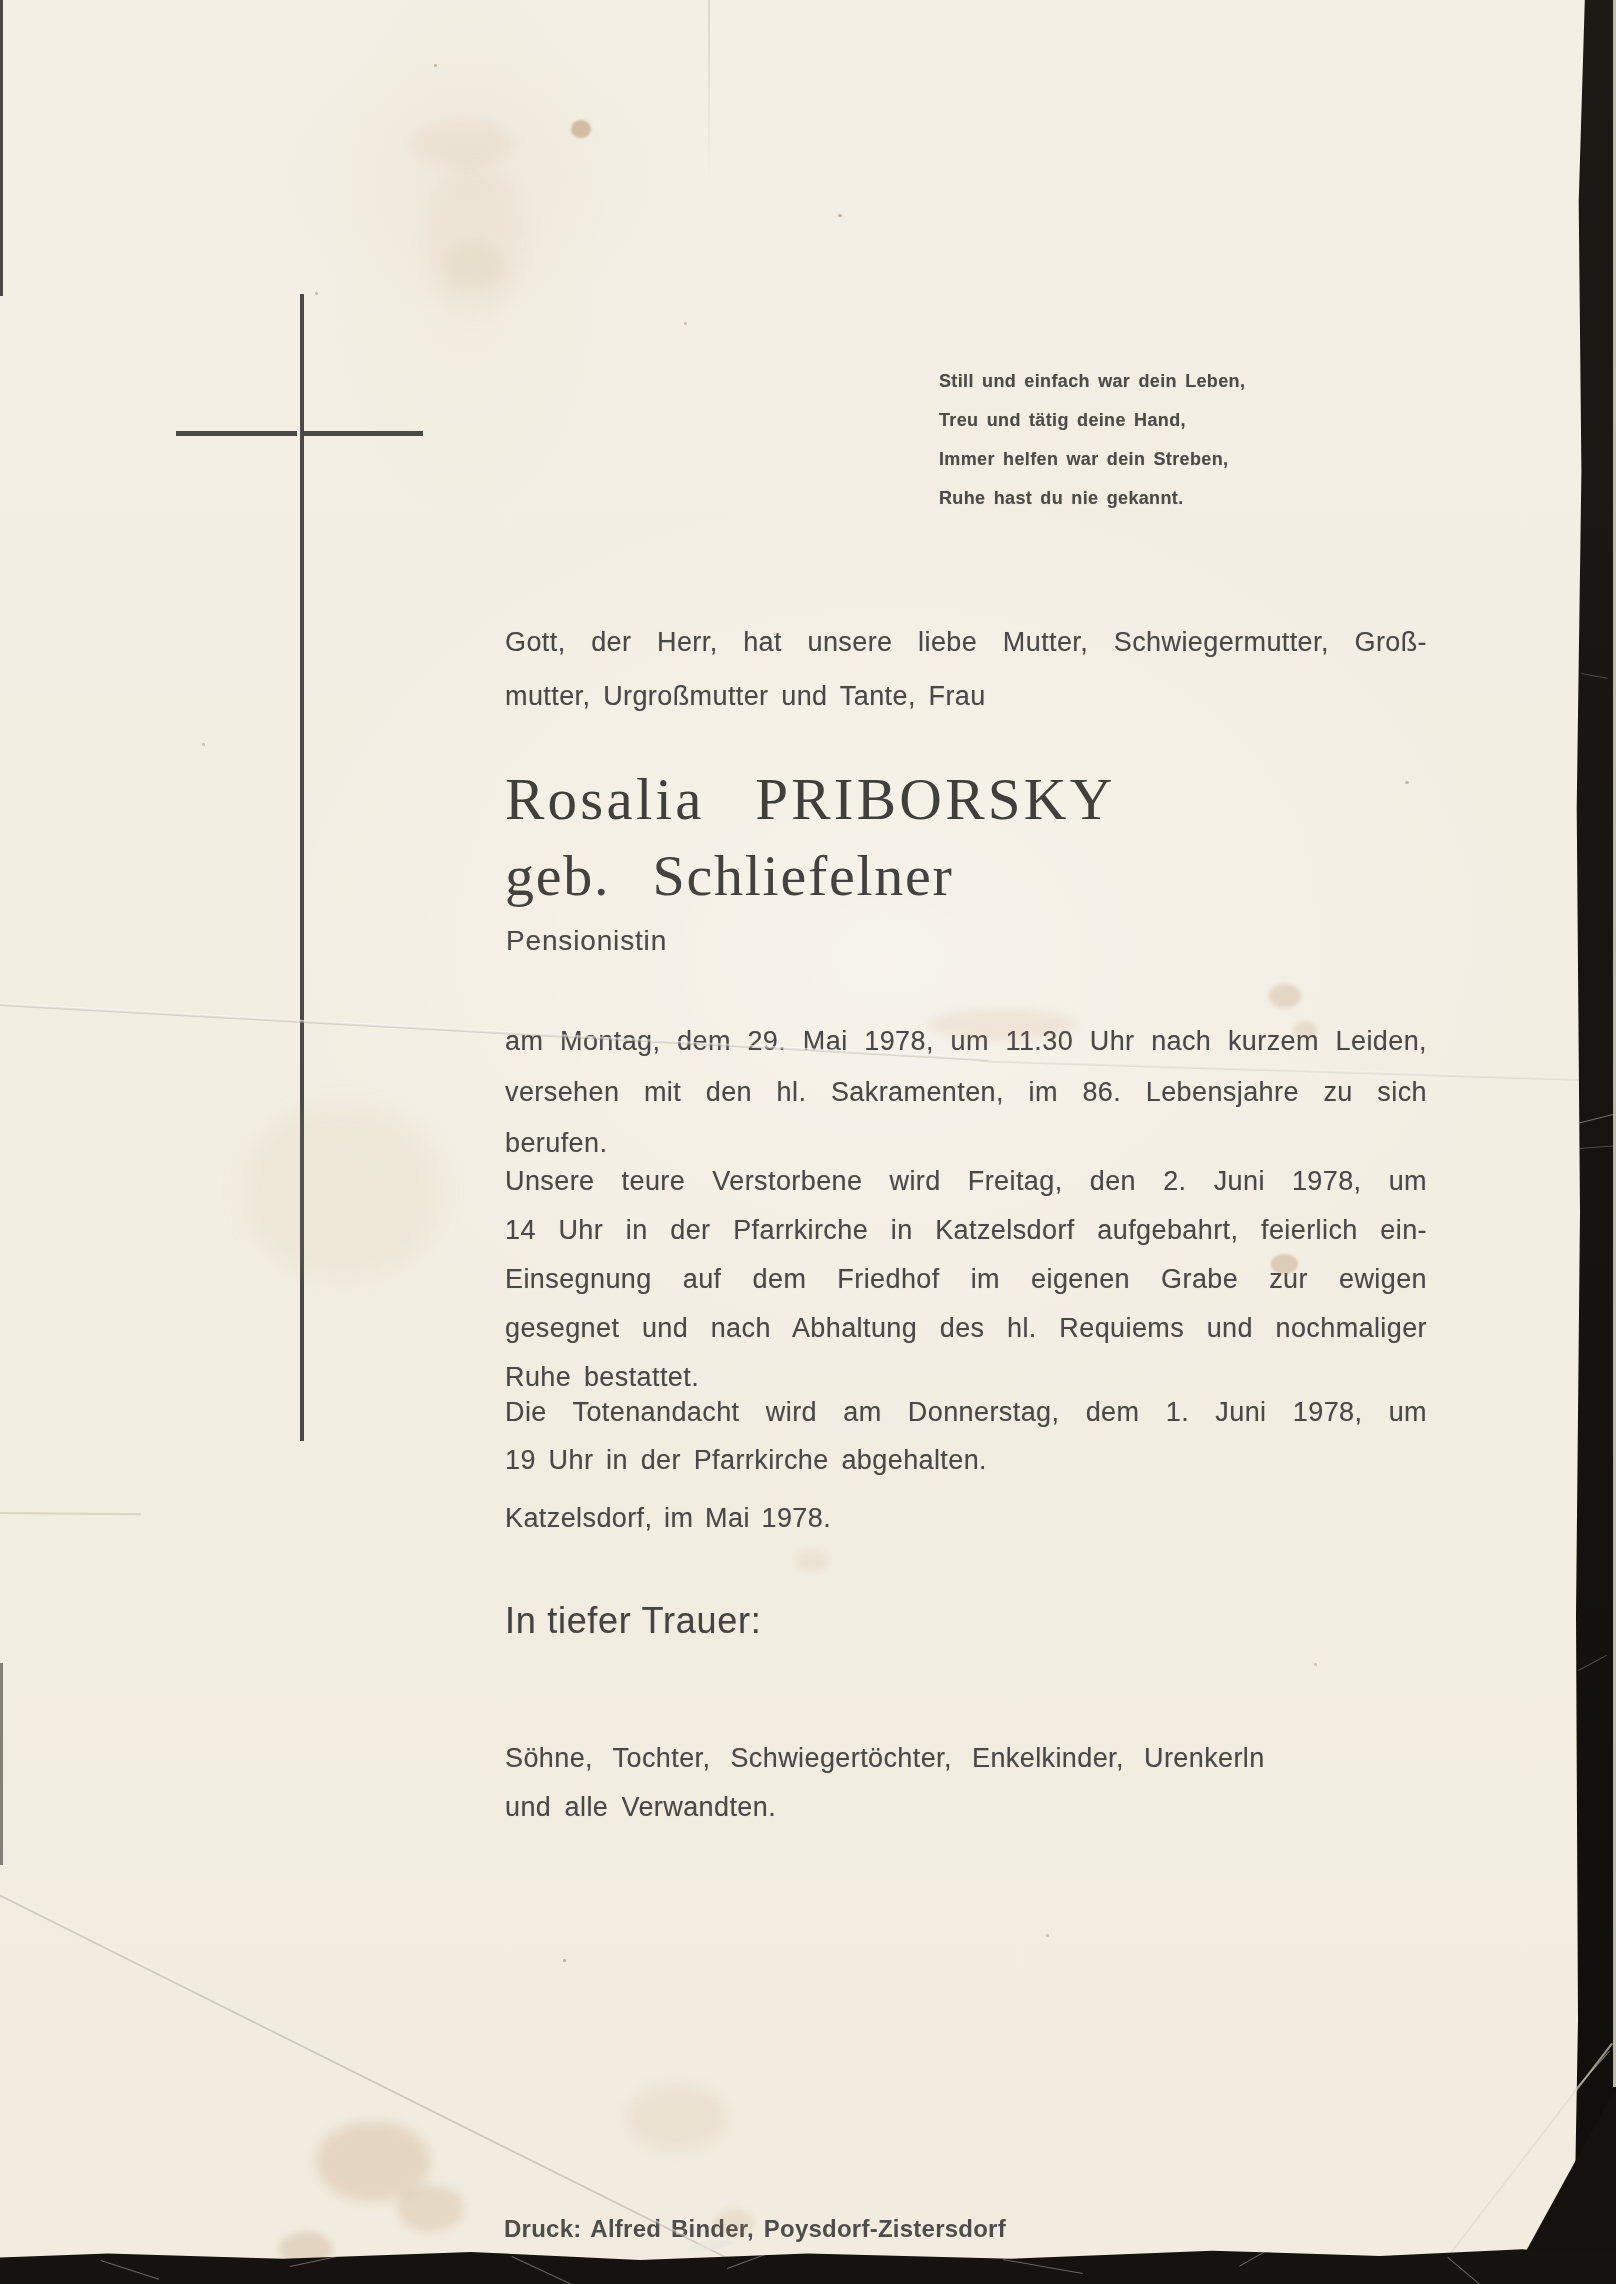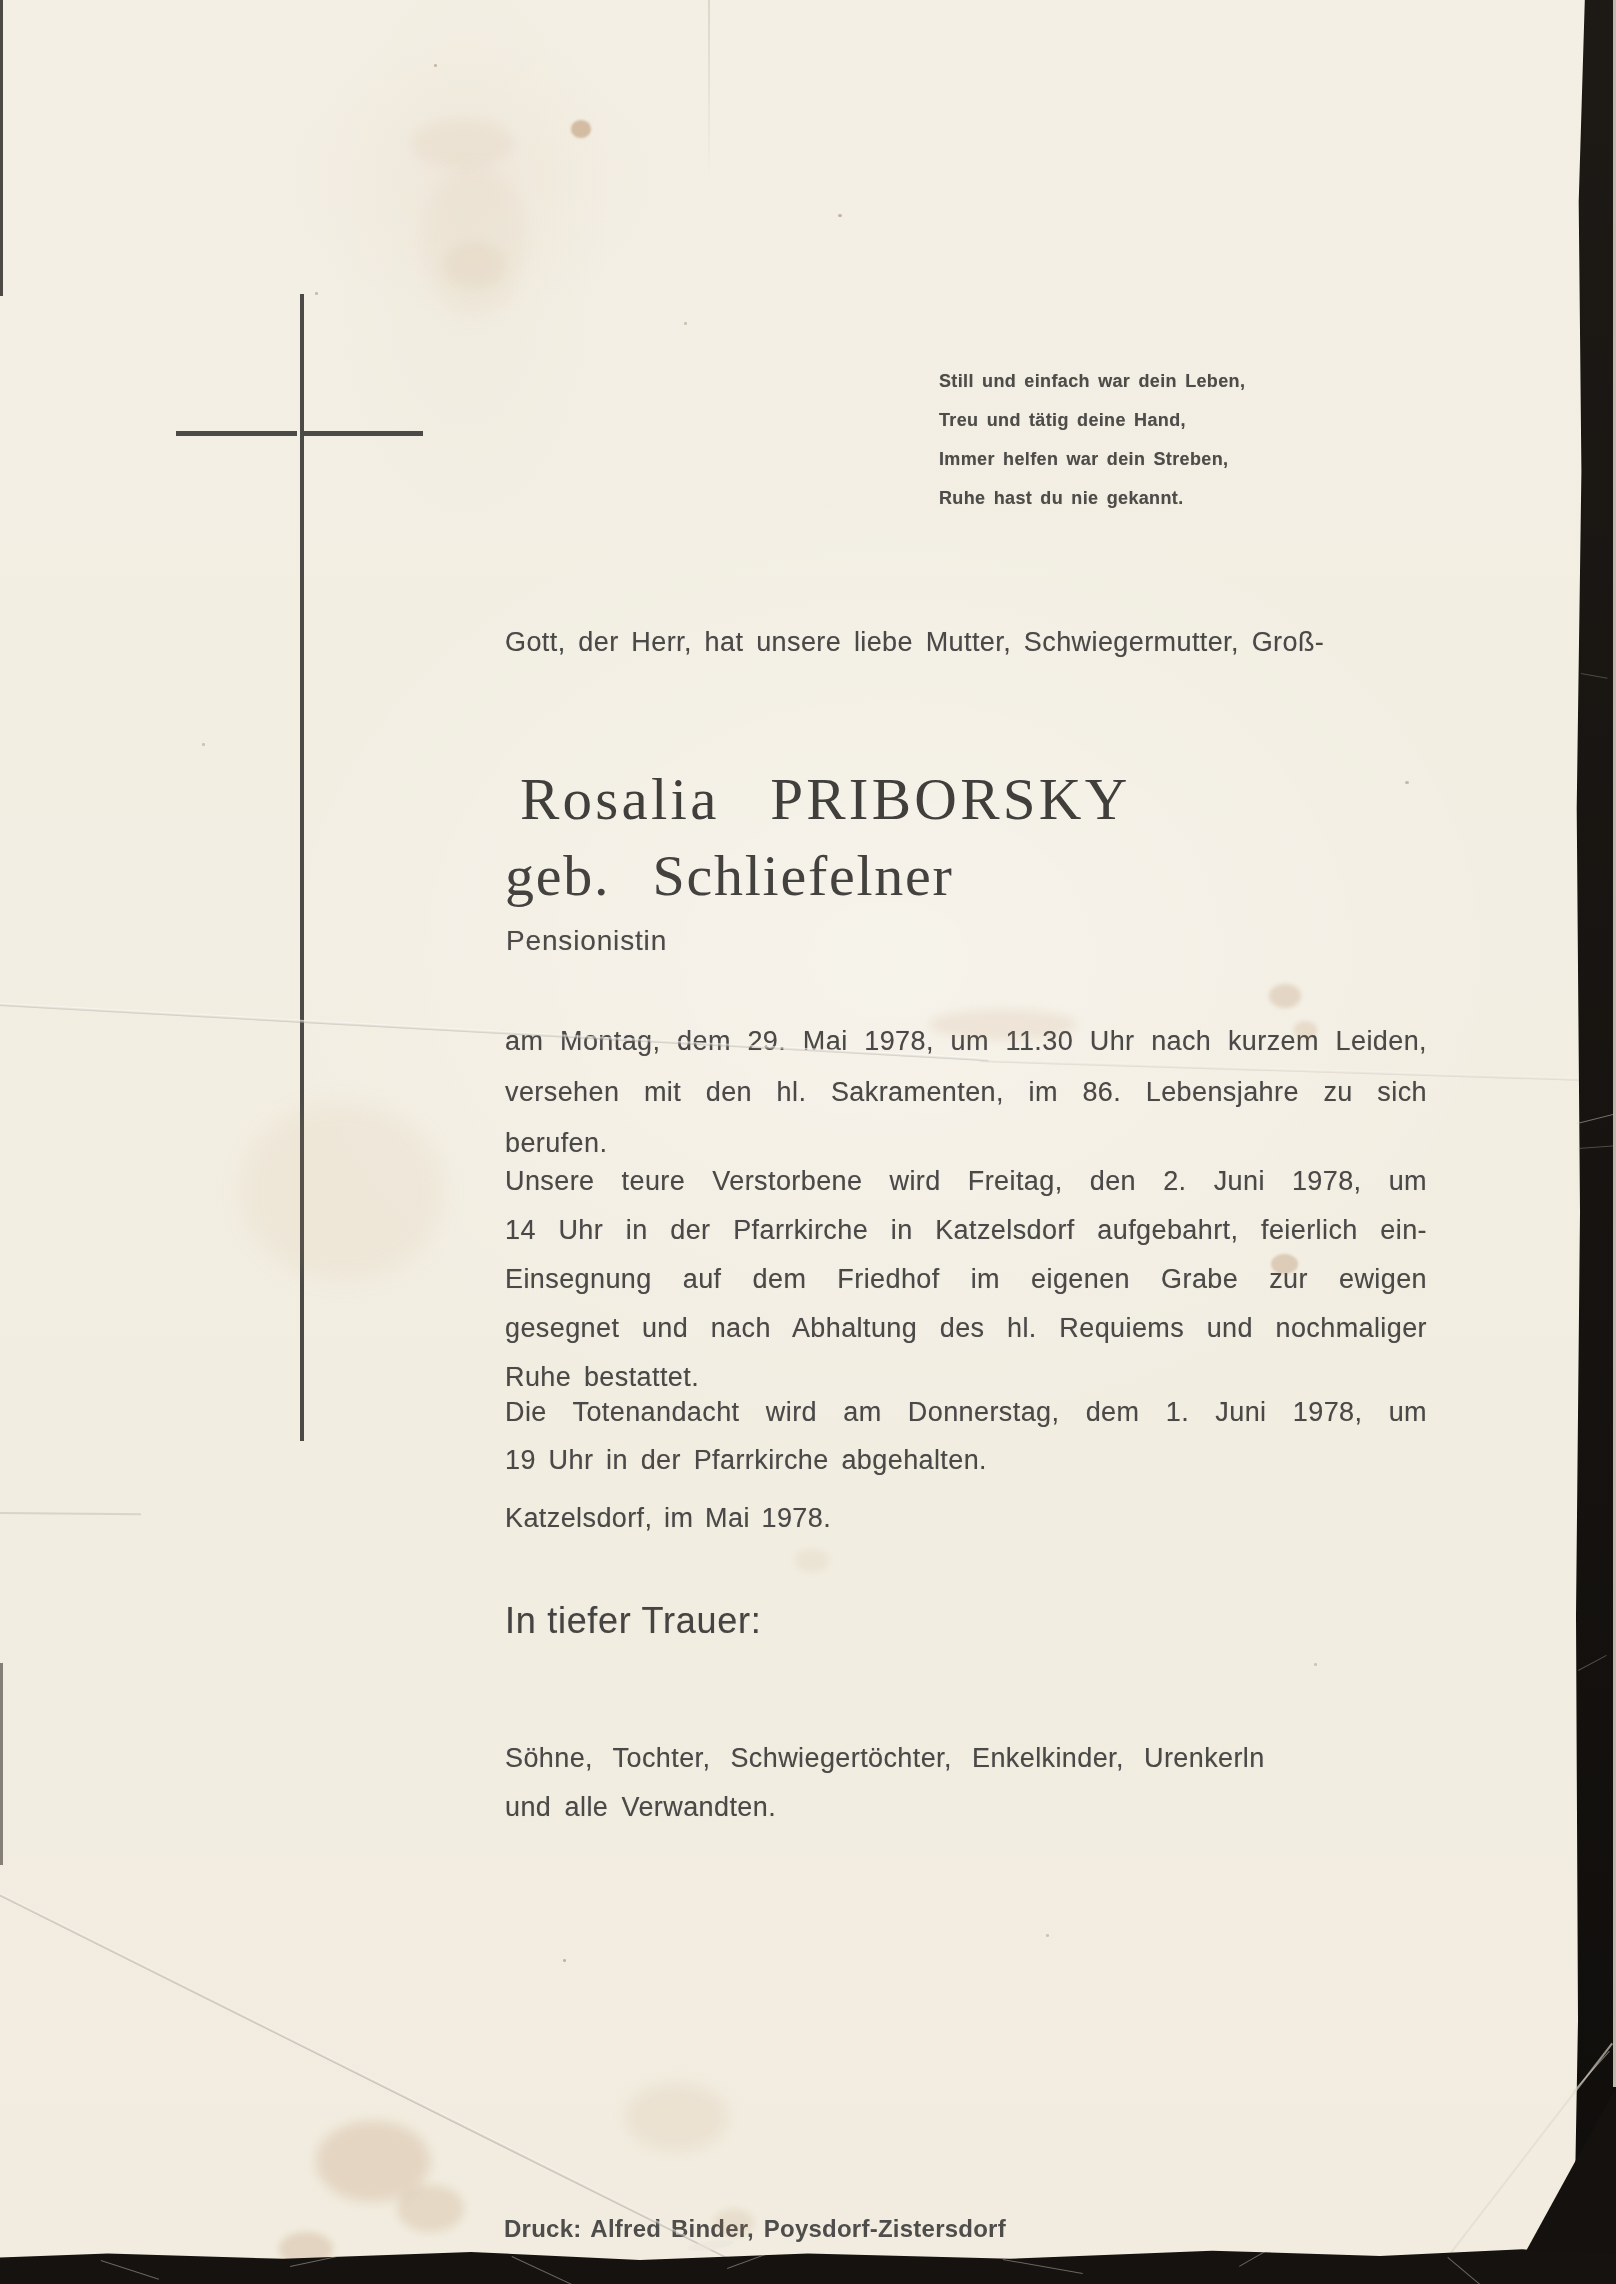--- a/index.html
+++ b/index.html
@@ -32,21 +32,21 @@
     font-size: 27px; line-height: 54px;
     letter-spacing: 0.015em; word-spacing: 0.18em;
   }
   .para .line:not(:last-child) { text-align: justify; text-align-last: justify; }
   .para .line { text-align: left; }
 
   #name-line1 {
     left: 505px; top: 770px;
     font-family: "Liberation Serif", serif;
     font-size: 59px; line-height: 1; color: #413f3c;
-    letter-spacing: 0.055em; word-spacing: 0.55em; margin-left: 15px;
+    letter-spacing: 0.055em; word-spacing: 0.55em;
   }
   #name-line2 {
     left: 505px; top: 847px;
     font-family: "Liberation Serif", serif;
     font-size: 58px; line-height: 1; color: #44423f;
     letter-spacing: 0.03em; word-spacing: 0.45em;
   }
   #occupation {
     left: 506px; top: 927px;
     font-size: 28px; line-height: 1; color: #4c4b49;
@@ -109,20 +109,21 @@
 
   <div id="poem" class="text-block soft">
       <div class="line">Still und einfach war dein Leben,</div>
       <div class="line">Treu und tätig deine Hand,</div>
       <div class="line">Immer helfen war dein Streben,</div>
       <div class="line">Ruhe hast du nie gekannt.</div>
     </div>
 
   <div id="intro" class="text-block para soft">
       <div class="line">Gott, der Herr, hat unsere liebe Mutter, Schwiegermutter, Groß-</div>
+      <div class="line">mutter, Urgroßmutter und Tante, Frau</div>
     </div>
 
   <div id="name-line1" class="text-block">Rosalia PRIBORSKY</div>
   <div id="name-line2" class="text-block">geb. Schliefelner</div>
   <div id="occupation" class="text-block soft">Pensionistin</div>
 
   <div id="para-death" class="text-block para soft">
       <div class="line">am Montag, dem 29. Mai 1978, um 11.30 Uhr nach kurzem Leiden,</div>
       <div class="line">versehen mit den hl. Sakramenten, im 86. Lebensjahre zu sich</div>
       <div class="line">berufen.</div>

